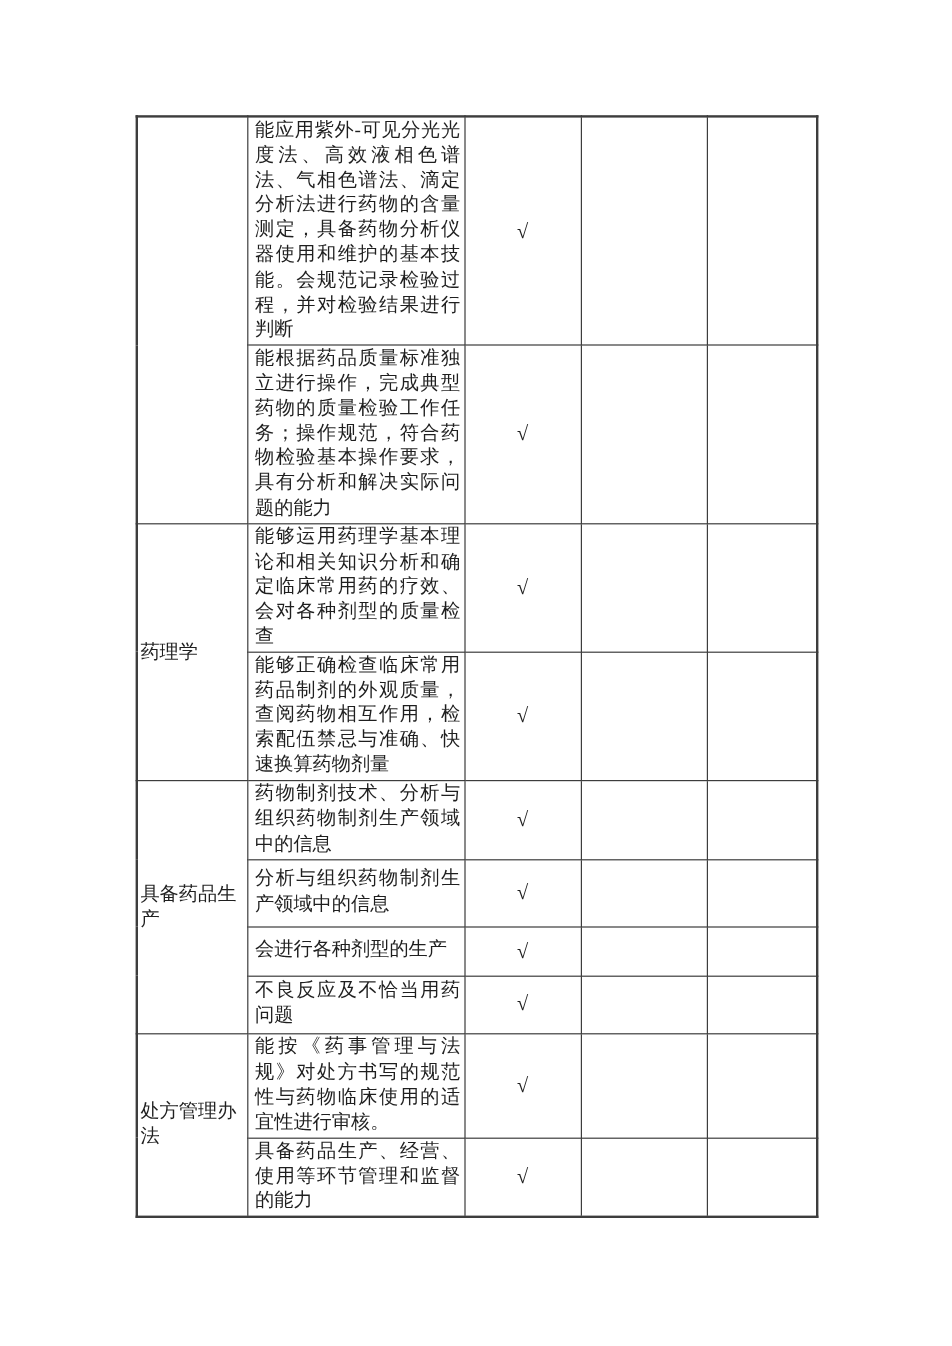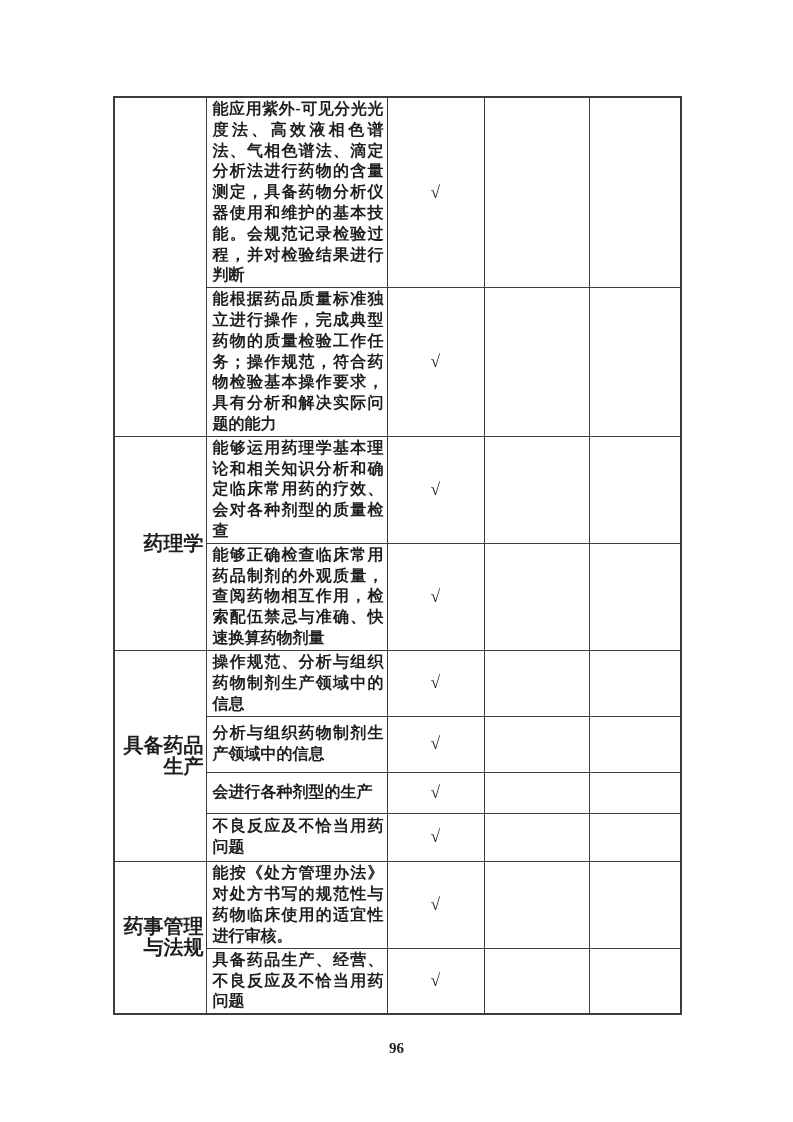--- a/index.html
+++ b/index.html
@@ -8,39 +8,38 @@
     background: #ffffff;
   }
   .page {
     position: relative;
     width: 793px;
     height: 1122px;
     background: #ffffff;
     font-family: "Liberation Serif", "DejaVu Serif", serif;
     color: #1f1f1f;
     overflow: hidden;
-    font-weight: bold;
   }
   table.skills-table {
     position: absolute;
     left: 113px;
     top: 96px;
     width: 567px;
     border-collapse: collapse;
     table-layout: fixed;
     border: 2px solid #3d3d3d;
   }
   table.skills-table td {
     border: 1px solid #3d3d3d;
     overflow: hidden;
   }
   td.label-cell {
-    font-size: 20px;
+    font-size: 16px;
     line-height: 21px;
-    text-align: right;
+    text-align: left;
     vertical-align: middle;
     padding: 0 2px;
   }
   td.desc-cell {
     font-size: 16px;
     line-height: 20.8px;
     text-align: justify;
     vertical-align: middle;
     padding: 1px 3px 1px 6px;
     word-break: break-all;
@@ -98,21 +97,21 @@
     </tr>
     <tr style="height:103px">
       <td class="desc-cell">能够正确检查临床常用药品制剂的外观质量，查阅药物相互作用，检索配伍禁忌与准确、快速换算药物剂量</td>
       <td class="check-cell">√</td>
       <td class="empty-cell"></td>
       <td class="empty-cell"></td>
     </tr>
 
     <tr style="height:66px">
       <td class="label-cell" rowspan="4">具备药品生产</td>
-      <td class="desc-cell">操作规范、分析与组织药物制剂生产领域中的信息</td>
+      <td class="desc-cell">药物制剂技术、分析与组织药物制剂生产领域中的信息</td>
       <td class="check-cell">√</td>
       <td class="empty-cell"></td>
       <td class="empty-cell"></td>
     </tr>
     <tr style="height:56px">
       <td class="desc-cell">分析与组织药物制剂生产领域中的信息</td>
       <td class="check-cell">√</td>
       <td class="empty-cell"></td>
       <td class="empty-cell"></td>
     </tr>
@@ -123,30 +122,29 @@
       <td class="empty-cell"></td>
     </tr>
     <tr style="height:48px">
       <td class="desc-cell">不良反应及不恰当用药问题</td>
       <td class="check-cell">√</td>
       <td class="empty-cell"></td>
       <td class="empty-cell"></td>
     </tr>
 
     <tr style="height:87px">
-      <td class="label-cell" rowspan="2">药事管理与法规</td>
-      <td class="desc-cell">能按《处方管理办法》对处方书写的规范性与药物临床使用的适宜性进行审核。</td>
+      <td class="label-cell" rowspan="2">处方管理办法</td>
+      <td class="desc-cell">能按《药事管理与法规》对处方书写的规范性与药物临床使用的适宜性进行审核。</td>
       <td class="check-cell">√</td>
       <td class="empty-cell"></td>
       <td class="empty-cell"></td>
     </tr>
     <tr style="height:62px">
-      <td class="desc-cell">具备药品生产、经营、不良反应及不恰当用药问题</td>
+      <td class="desc-cell">具备药品生产、经营、使用等环节管理和监督的能力</td>
       <td class="check-cell">√</td>
       <td class="empty-cell"></td>
       <td class="empty-cell"></td>
     </tr>
   </tbody>
     </table>
 
-  <div class="page-number">96</div>
 
 </div>
 
 </body></html>

